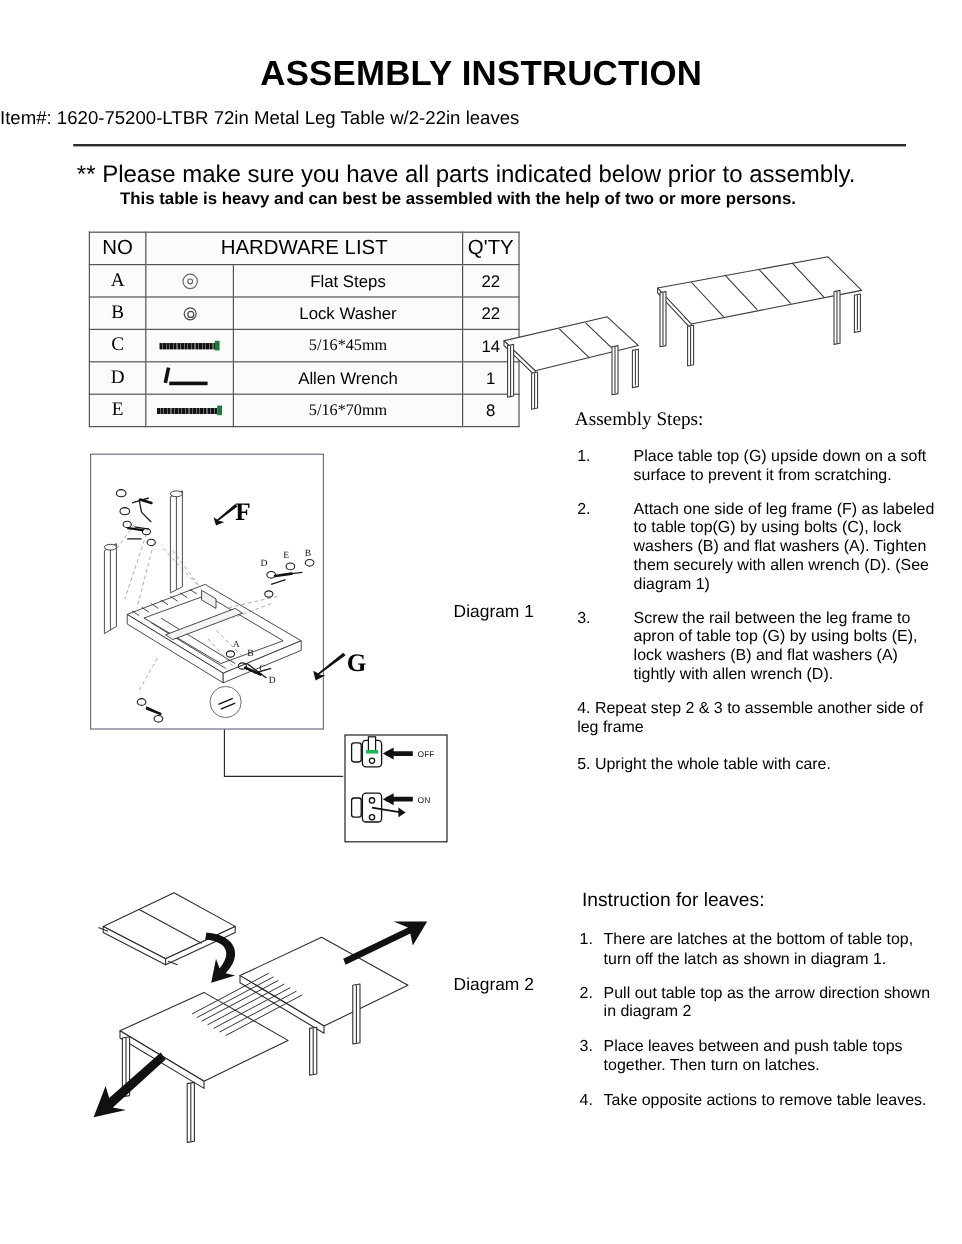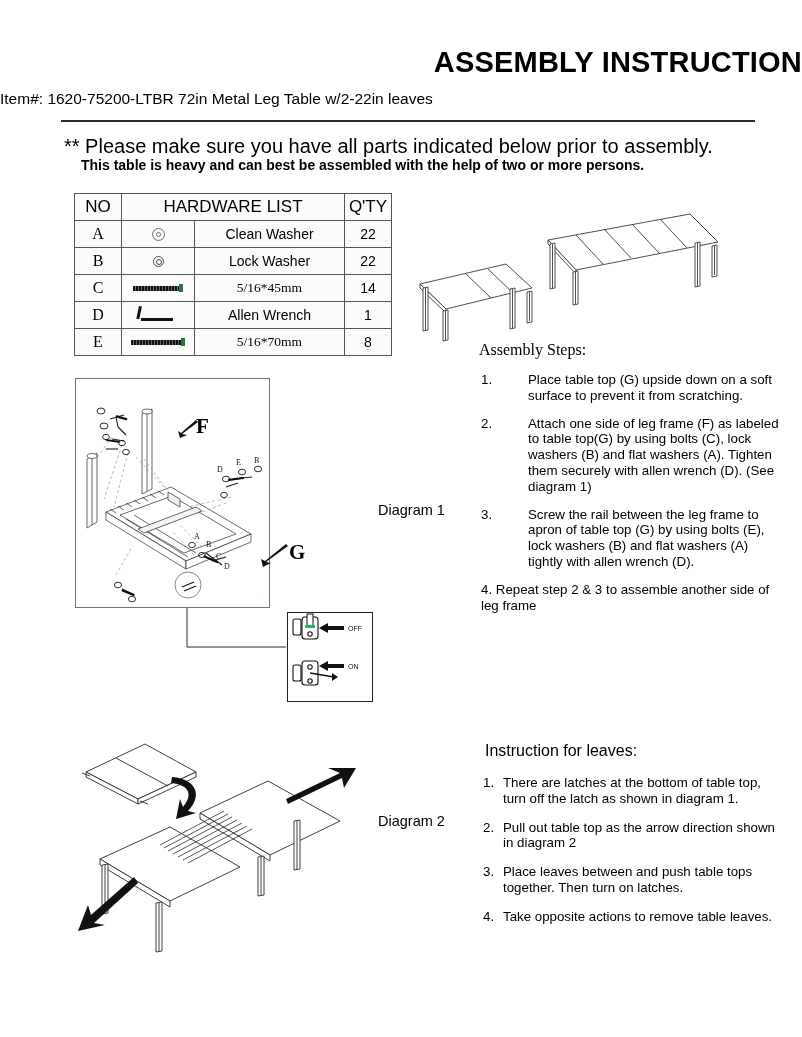--- a/index.html
+++ b/index.html
@@ -14,21 +14,21 @@
     font-family: "Liberation Sans", sans-serif;
     color: #000000;
     overflow: hidden;
   }
   .page { position: absolute; inset: 0; }
 
   
   .doc-title {
     position: absolute;
     top: 46px; left: 0; width: 802px;
-    text-align: right;
+    text-align: center;
     font-size: 29px;
     font-weight: bold;
     letter-spacing: 0.2px;
   }
   .doc-subtitle {
     position: absolute;
     top: 90px; left: 0; width: 802px;
     font-size: 15.5px;
   }
   .header-rule {
@@ -37,30 +37,30 @@
     width: 694px; height: 0;
     border-top: 2.5px solid #2b2b2b;
   }
   .notice-1 {
     position: absolute;
     top: 135px; left: 64px;
     font-size: 20px;
   }
   .notice-2 {
     position: absolute;
-    top: 157px; left: 81px;
+    top: 157px; left: 100px;
     font-size: 14px;
     font-weight: bold;
   }
 
   
   .hw-table {
     position: absolute;
     top: 193px; left: 74px;
-    width: 318px;
+    width: 359px;
     border-collapse: collapse;
     background: #e5e5e5;
   }
   .hw-table td, .hw-table th {
     border: 1px solid #555;
     padding: 0;
     height: 26px;
     font-weight: normal;
     text-align: center;
     vertical-align: middle;
@@ -214,21 +214,21 @@
       <th class="hw-head-list" colspan="2">HARDWARE LIST</th>
       <th class="hw-head-qty">Q'TY</th>
     </tr>
     <tr>
       <td class="c-no">A</td>
       <td class="c-ico">
         <div class="ico-wrap">
               <span class="flat-washer"></span>
             </div>
       </td>
-      <td class="c-desc">Clean  Washer</td>
+      <td class="c-desc">Flat  Steps</td>
       <td class="c-qty">22</td>
     </tr>
     <tr>
       <td class="c-no">B</td>
       <td class="c-ico">
         <div class="ico-wrap">
               <span class="lock-washer"></span>
             </div>
       </td>
       <td class="c-desc">Lock  Washer</td>
@@ -470,20 +470,24 @@
       <span class="txt">Attach one side of leg frame (F) as labeled to table top(G) by using bolts (C), lock washers (B) and flat washers (A). Tighten them securely with allen wrench (D). (See diagram 1)</span>
     </div>
     <div class="step">
       <span class="num">3.</span>
       <span class="txt">Screw the rail between the leg frame to apron of table top (G) by using bolts (E), lock washers (B) and flat washers (A) tightly with allen wrench (D).</span>
     </div>
     <div class="step flat" style="margin-bottom:16px">
       <span>4.</span>
       <span>Repeat step 2 &amp; 3 to assemble another side of leg frame</span>
     </div>
+    <div class="step flat">
+      <span>5.</span>
+      <span>Upright the whole table with care.</span>
+    </div>
   </div>
 
   <svg class="diagram2-illu" viewBox="0 0 300 225">
     <g fill="#ffffff" stroke="#2b2b2b" stroke-width="0.9" stroke-linejoin="round">
 
       <polygon points="14,37 73,9 124,37 66,64"></polygon>
       <polygon points="14,37 66,64 66,69 14,42"></polygon>
       <polygon points="66,64 124,37 124,42 66,69"></polygon>
       <line x1="44" y1="23" x2="96" y2="51"></line>
       <line x1="10" y1="38" x2="18" y2="41"></line>

